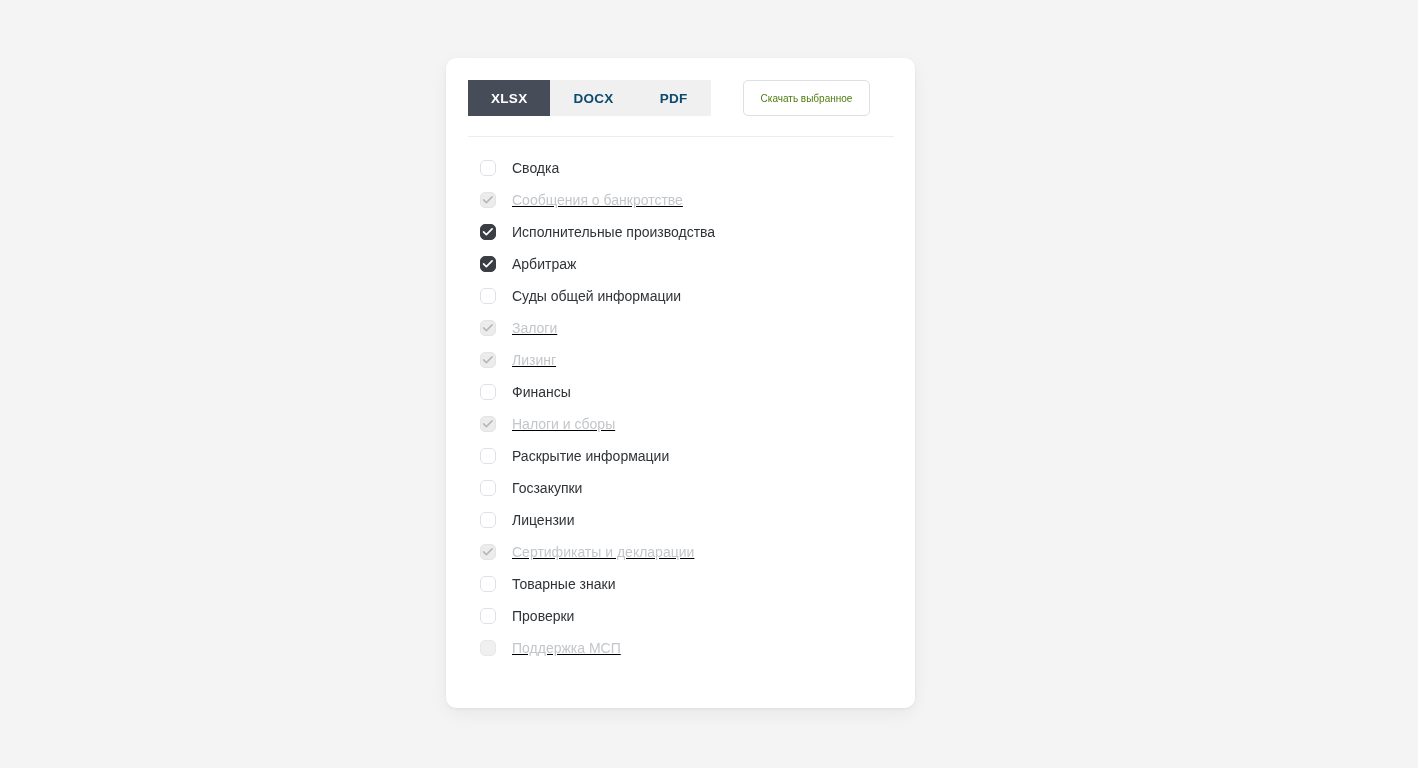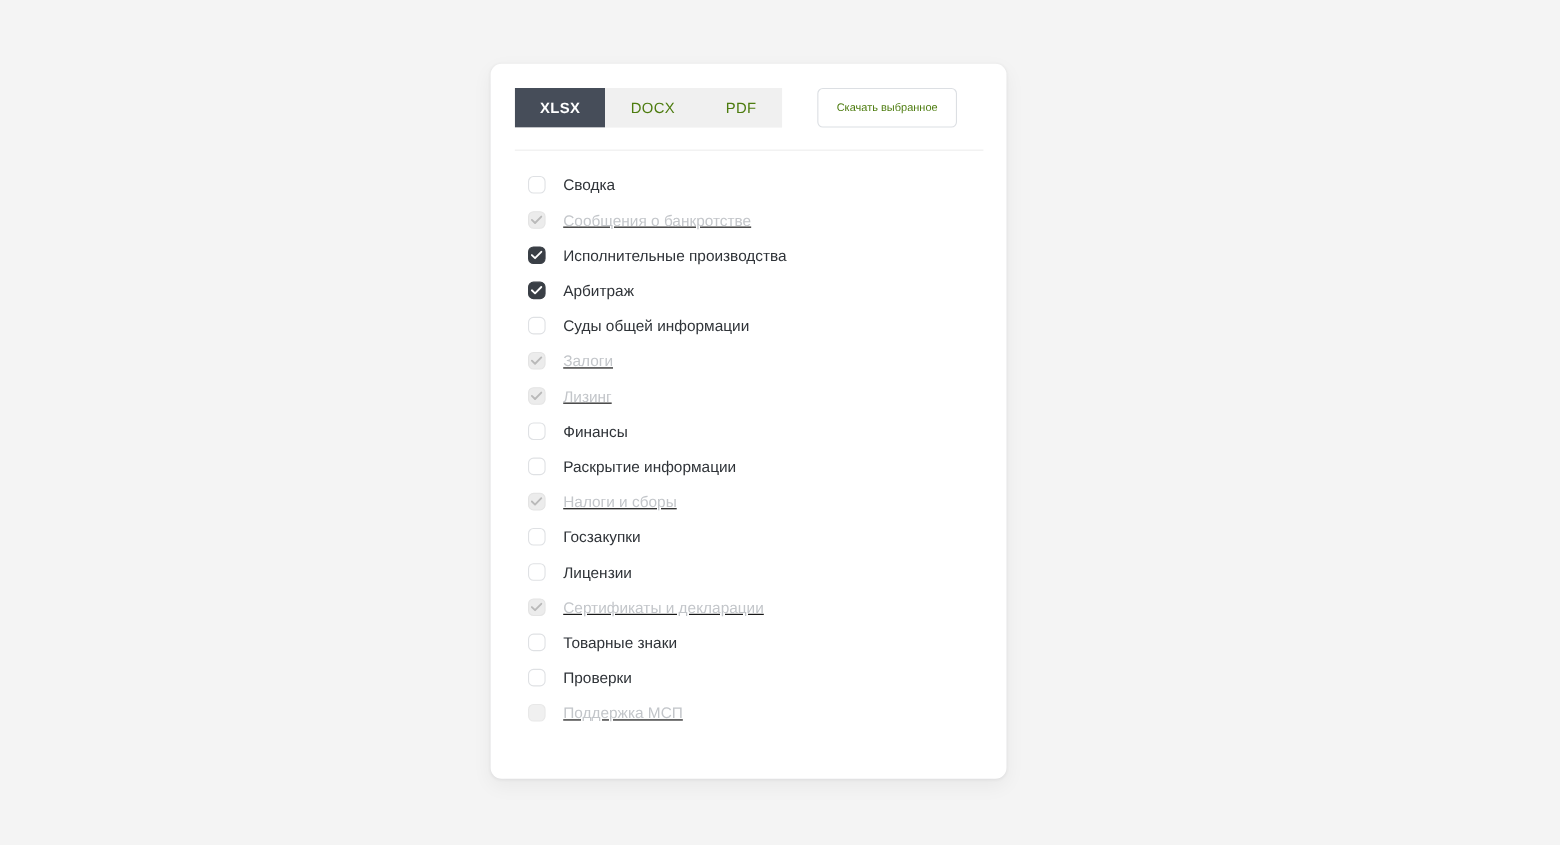--- a/index.html
+++ b/index.html
@@ -54,27 +54,28 @@
     height: 36px;
     overflow: hidden;
   }
   .segment {
     display: flex;
     align-items: center;
     justify-content: center;
     height: 36px;
     padding: 0 23px;
     font-size: 13.5px;
-    color: #4d7c0f;
+    color: #0c4a6e;
     letter-spacing: 0.3px;
     cursor: pointer;
     user-select: none;
     background: transparent;
     border: none;
     font-family: "Liberation Sans", sans-serif;
+    font-weight: bold;
   }
   .segment.active {
     background: #464d59;
     color: #ffffff;
     font-weight: bold;
   }
 
   .download-btn {
     margin-left: 32px;
     height: 36px;
@@ -247,31 +248,31 @@
             <svg width="11" height="9" viewBox="0 0 11 9" fill="none">
               <path d="M1 4.4L3.9 7.2L9.6 1.4" stroke-width="1.7" stroke-linecap="round" stroke-linejoin="round"></path>
             </svg>
           </span>
           <span class="row-label">Лизинг</span>
         </div>
         <div class="row">
           <span class="cb unchecked"></span>
           <span class="row-label">Финансы</span>
         </div>
+        <div class="row disabled">
+          <span class="cb disabled-checked">
+            <svg width="11" height="9" viewBox="0 0 11 9" fill="none">
+              <path d="M1 4.4L3.9 7.2L9.6 1.4" stroke-width="1.7" stroke-linecap="round" stroke-linejoin="round"></path>
+            </svg>
+          </span>
+          <span class="row-label">Налоги и сборы</span>
+        </div>
         <div class="row">
           <span class="cb unchecked"></span>
           <span class="row-label">Раскрытие информации</span>
-        </div>
-        <div class="row disabled">
-          <span class="cb disabled-checked">
-            <svg width="11" height="9" viewBox="0 0 11 9" fill="none">
-              <path d="M1 4.4L3.9 7.2L9.6 1.4" stroke-width="1.7" stroke-linecap="round" stroke-linejoin="round"></path>
-            </svg>
-          </span>
-          <span class="row-label">Налоги и сборы</span>
         </div>
         <div class="row">
           <span class="cb unchecked"></span>
           <span class="row-label">Госзакупки</span>
         </div>
         <div class="row">
           <span class="cb unchecked"></span>
           <span class="row-label">Лицензии</span>
         </div>
         <div class="row disabled">

